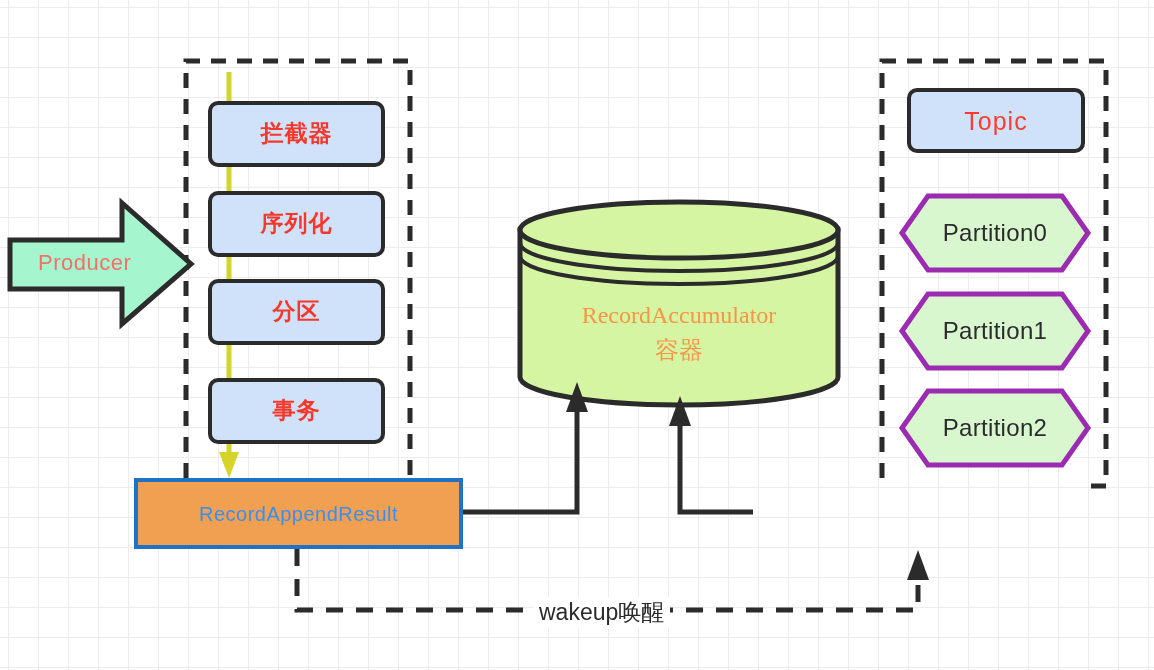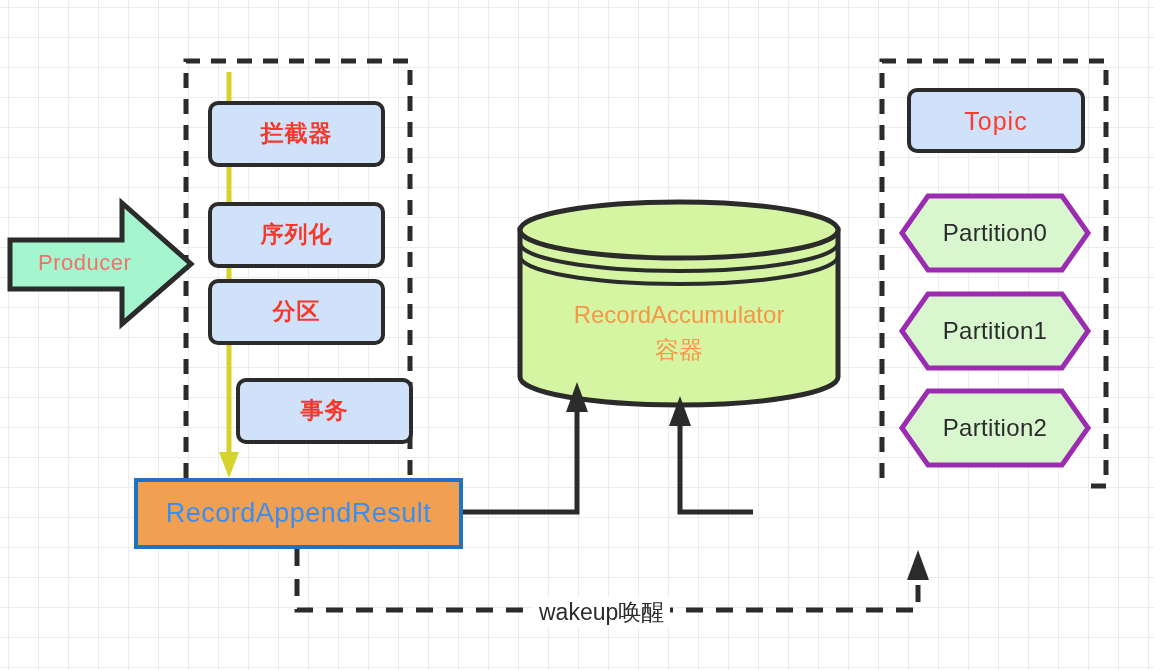--- a/index.html
+++ b/index.html
@@ -51,21 +51,21 @@
     border-radius: 10px;
     color: #fb3c2e;
     font-size: 25px;
     letter-spacing: 1px;
   }
   
   .orange-box {
     background: #f0a050;
     border: 4px solid #1f72c4;
     color: #3b8ef0;
-    font-size: 27px;
+    font-size: 20px;
     letter-spacing: 0.5px;
   }
   
   .hex-wrap {
     position: absolute;
   }
   .hex-label {
     position: absolute;
     left: 0; top: 0;
     width: 100%;
@@ -147,32 +147,32 @@
       <path d="M 297 549 L 297 610 L 918 610 L 918 570" fill="none" stroke="#2b2b2b" stroke-width="5" stroke-dasharray="17,13" stroke-linejoin="miter"></path>
       <polygon points="918,550 907,580 929,580" fill="#2b2b2b"></polygon>
     </g>
   </svg>
 
   <div class="producer-label" style="left:38px; top:250px;">Producer</div>
 
   <div class="node proc-box" style="left:208px; top:101px; width:177px; height:66px;">
     <span>拦截器</span>
   </div>
-  <div class="node proc-box" style="left:208px; top:202px; width:177px; height:66px;">
+  <div class="node proc-box" style="left:208px; top:191px; width:177px; height:66px;">
     <span>序列化</span>
   </div>
   <div class="node proc-box" style="left:208px; top:279px; width:177px; height:66px;justify-content:center;">
     <span>分区</span>
   </div>
-  <div class="node proc-box" style="left:208px; top:378px; width:177px; height:66px;margin-left:28px;">
+  <div class="node proc-box" style="left:208px; top:378px; width:177px; height:66px;">
     <span>事务</span>
   </div>
 
   <div style="position:absolute; left:520px; top:298px; width:318px;">
-    <div class="cyl-label" style="position:static;">RecordAccumulator</div>
+    <div class="cyl-label" style="position:static;font-family:Liberation Serif, serif;">RecordAccumulator</div>
     <div class="cyl-label" style="position:static;">容器</div>
   </div>
 
   <div class="node topic-box" style="left:907px; top:88px; width:178px; height:65px;">
     <span>Topic</span>
   </div>
 
   <div class="hex-wrap" style="left:902px; top:196px; width:186px; height:74px;">
     <div class="hex-label">Partition0</div>
   </div>

